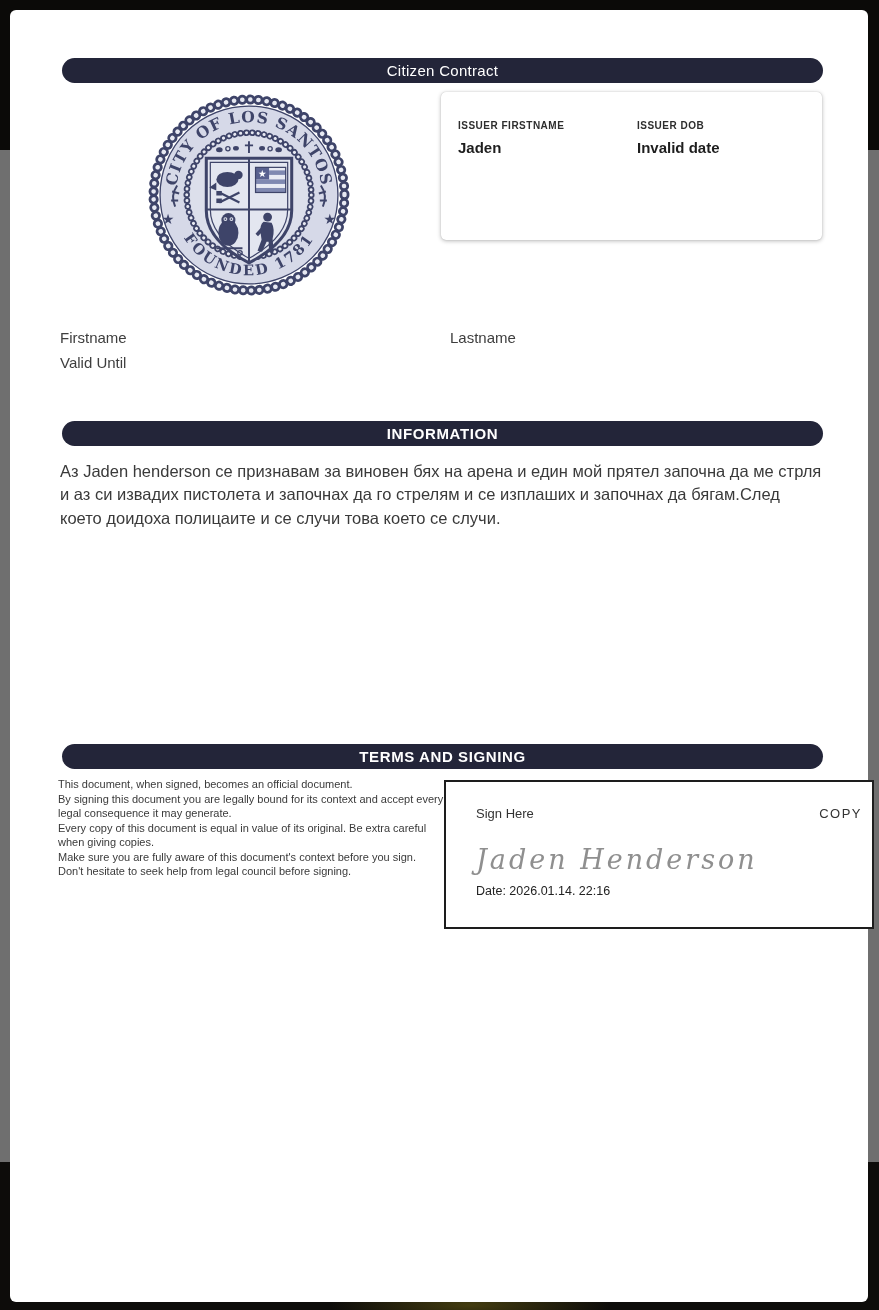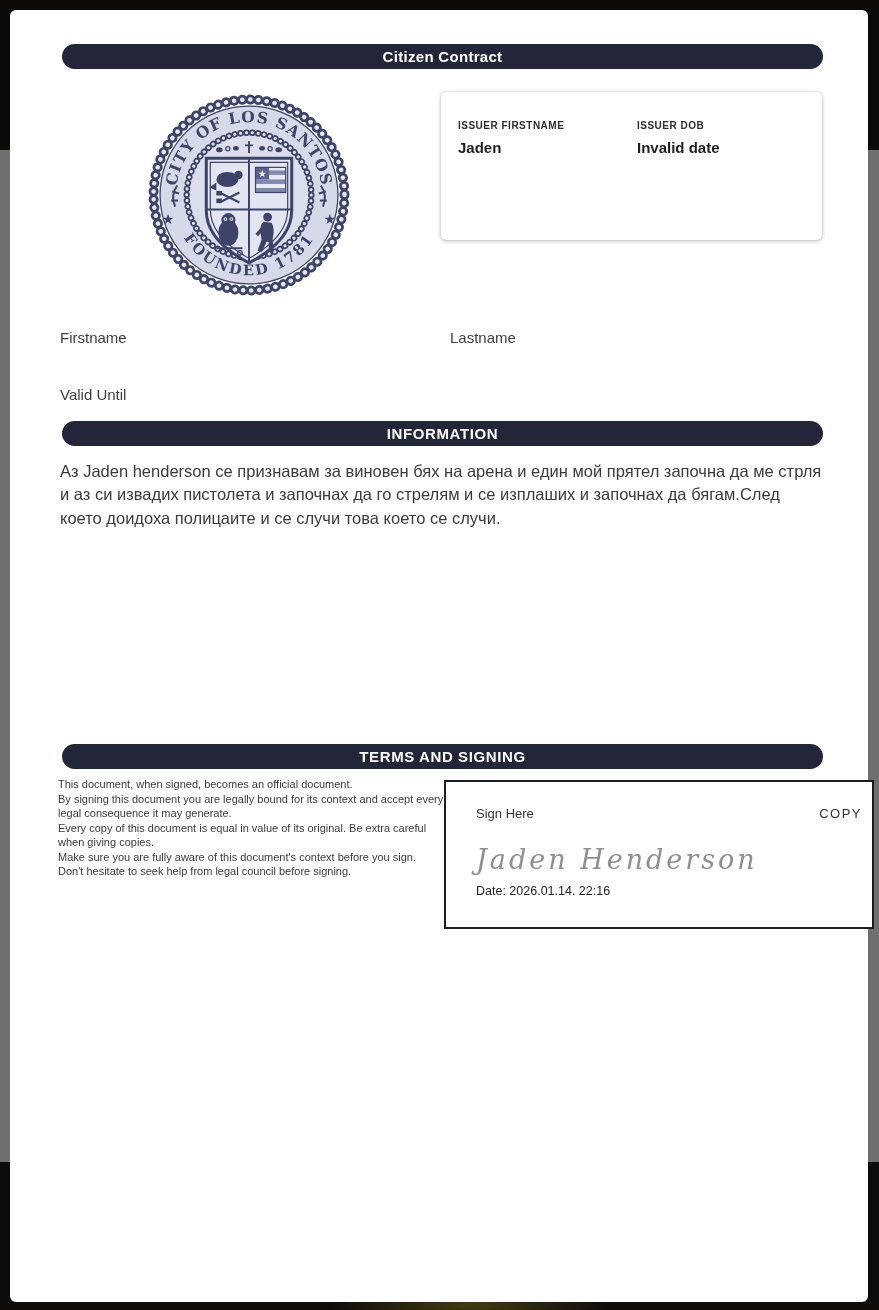--- a/index.html
+++ b/index.html
@@ -11,37 +11,37 @@
   .bg-bot{ position:absolute; left:0; top:1162px; width:879px; height:148px;
            background:radial-gradient(180px 26px at 460px 1448px, rgba(94,84,17,0) 0, rgba(94,84,17,0) 100%),
                       radial-gradient(200px 34px at 470px 143px, #433c10 0%, rgba(14,13,11,0) 70%), #0d0c0a; }
   .doc{ position:absolute; left:10px; top:10px; width:858px; height:1292px;
         background:#ffffff; border-radius:6px; }
 
   .bar{ position:absolute; left:52px; width:761px; height:25px; background:#232539;
         border-radius:13px; color:#fff; display:flex; align-items:center; justify-content:center;
         font-size:15px; letter-spacing:.3px; }
   .bar.caps{ font-weight:bold; letter-spacing:.6px; }
-  #bar-title{ top:34px;font-weight:bold; }
+  #bar-title{ top:48px; }
   #bar-info{ top:411px; }
   #bar-terms{ top:734px; }
 
   .seal{ position:absolute; left:136px; top:82px; }
 
   .issuer-card{ position:absolute; left:431px; top:82px; width:381px; height:148px;
         background:#fff; border-radius:5px; padding:28px 17px 0 17px;
         box-shadow:0 1px 4px rgba(0,0,0,.28), 0 0 1px rgba(0,0,0,.22); }
   .issuer-grid{ display:grid; grid-template-columns:179px 1fr; }
   .f-label{ font-size:10px; font-weight:bold; letter-spacing:.5px; color:#2e2e2e; }
   .f-value{ font-size:15px; color:#1e1e1e; margin:8px 0 15px 0;font-weight:bold; }
 
   .holder-label{ position:absolute; font-size:15px; color:#3e3e3e; }
   #fl-first{ left:50px; top:319px; }
   #fl-last{ left:440px; top:319px; }
-  #fl-valid{ left:50px; top:376px; }
+  #fl-valid{ left:50px; top:344px; }
 
   .info-text{ position:absolute; left:50px; top:450px; width:764px;
         font-size:16.5px; line-height:23.4px; color:#3a3a3a; }
 
   .terms-text{ position:absolute; left:48px; top:767px; width:392px;
         font-size:11px; line-height:14.5px; color:#3a3a3a; }
   .terms-text p{ margin:0; }
 
   .sign-box{ position:absolute; left:434px; top:770px; width:430px; height:149px;
         border:2px solid #1d1d1d; padding:24px 10px 0 30px; background:#fff; }

